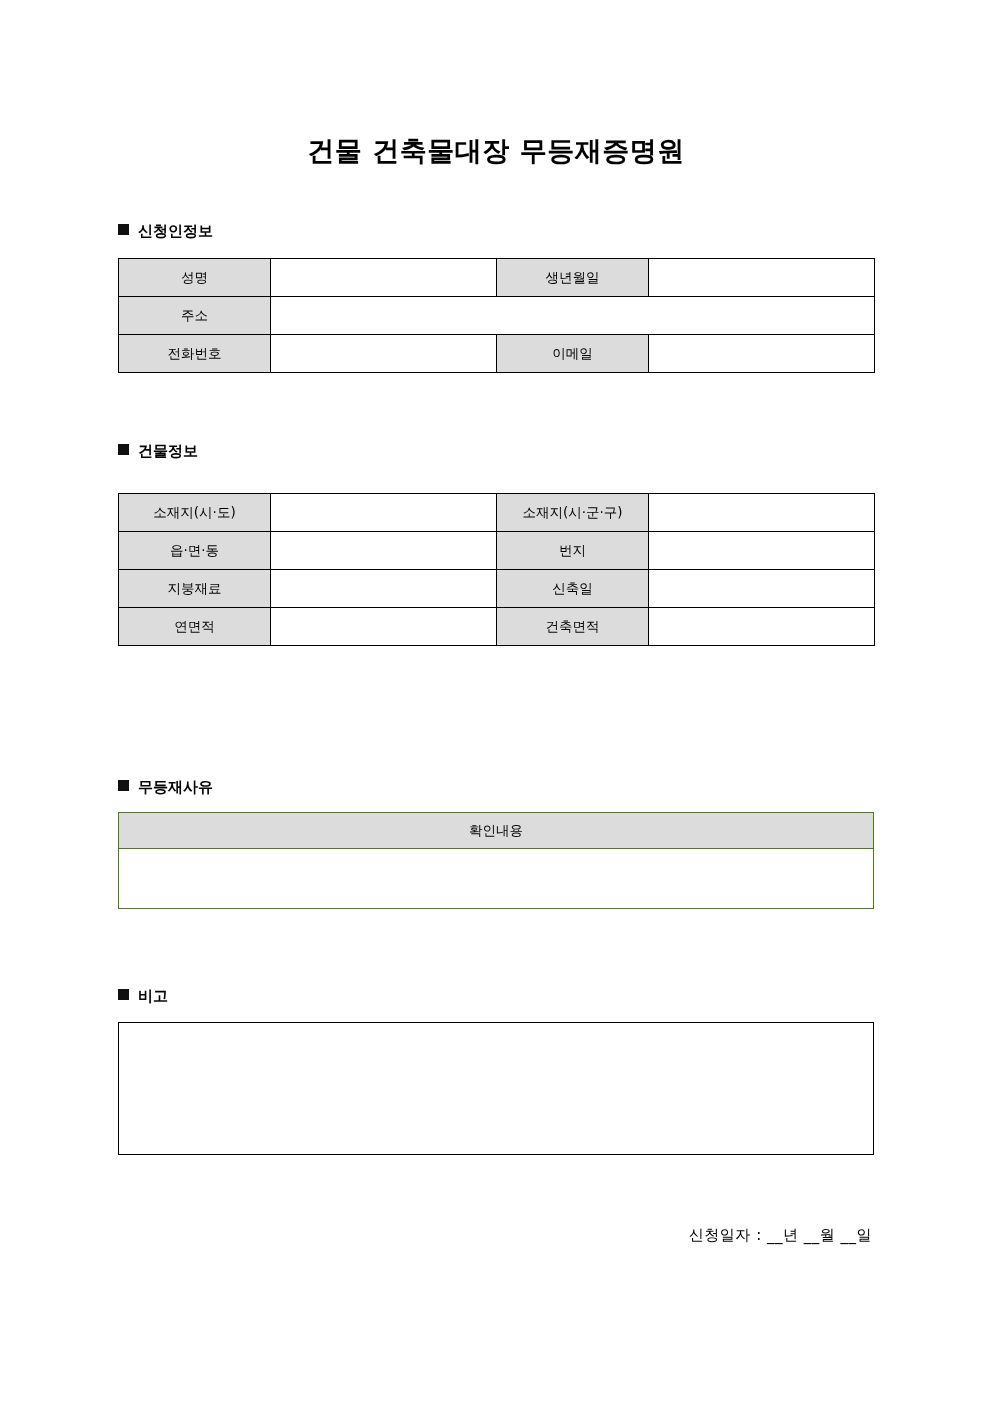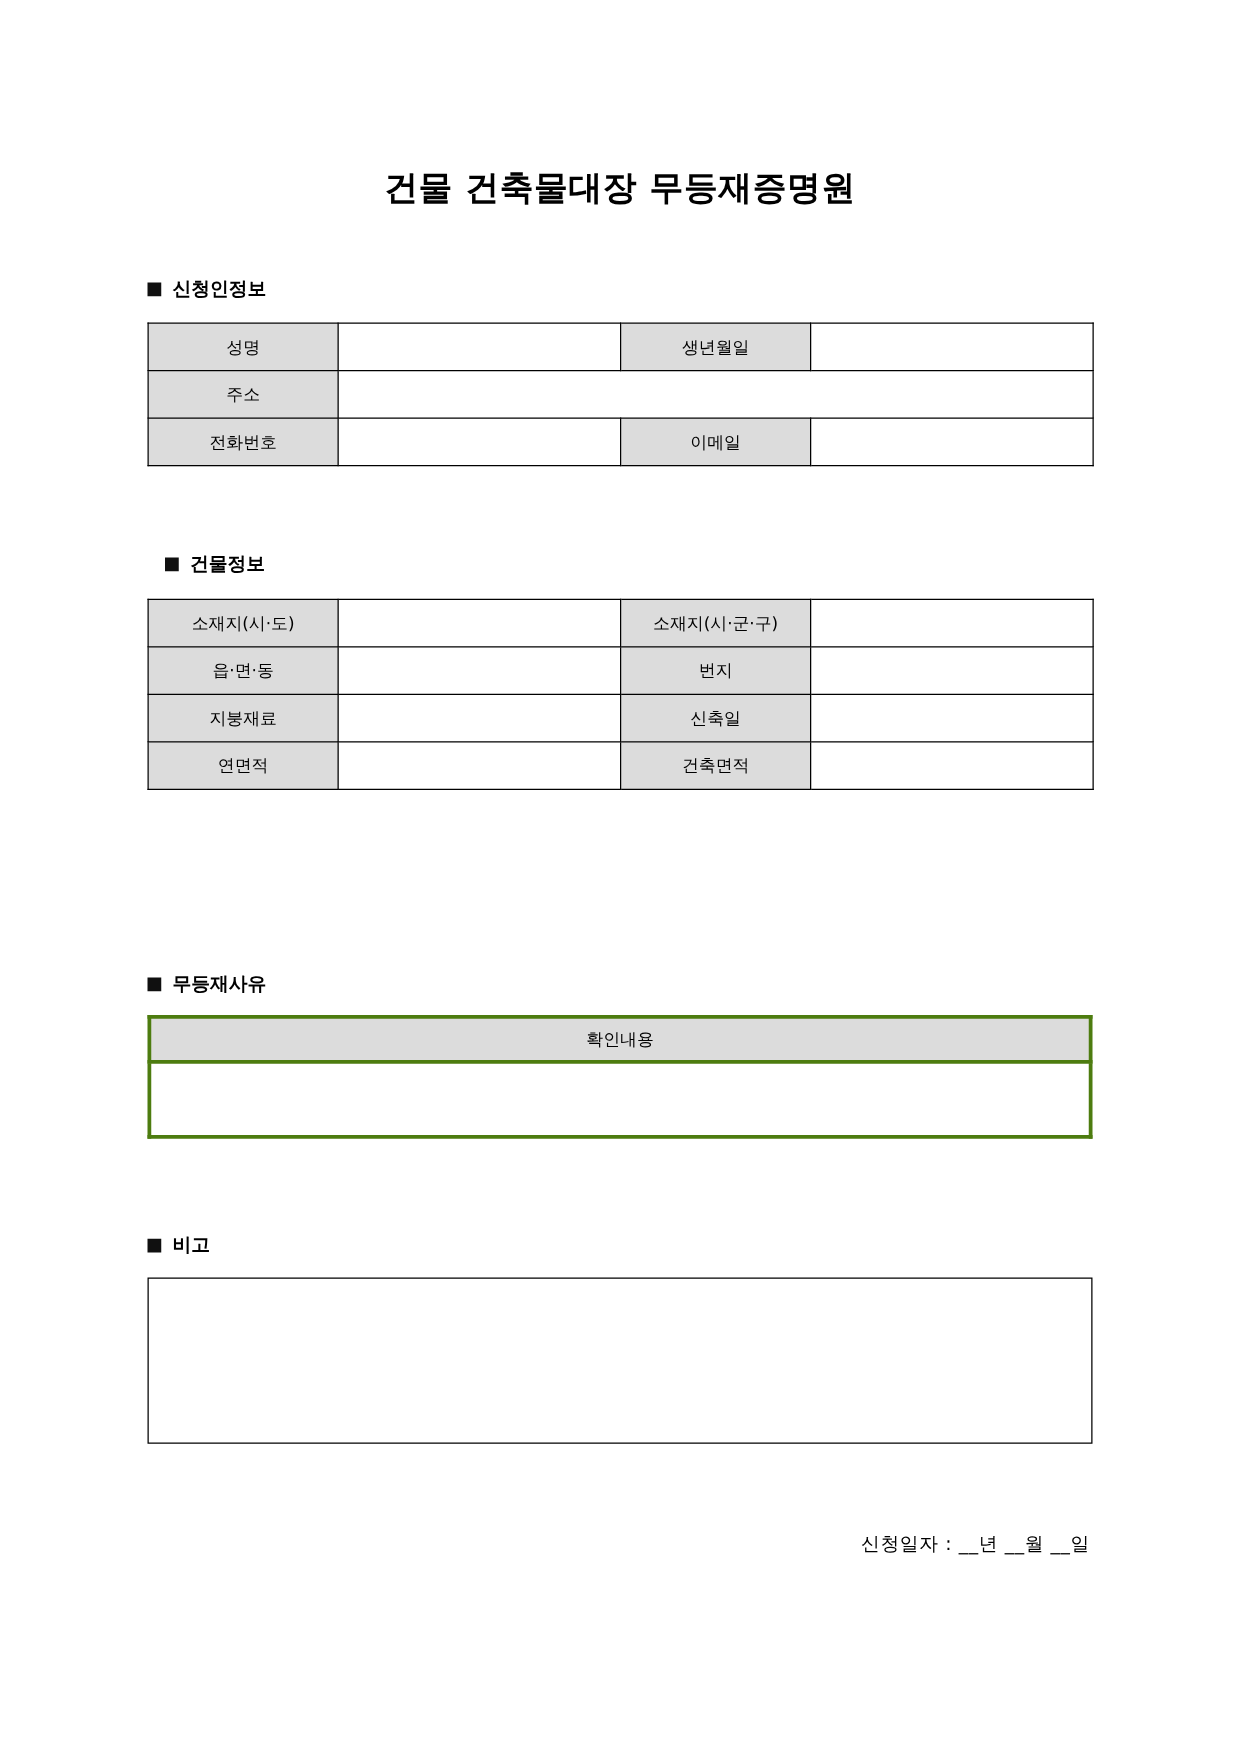--- a/index.html
+++ b/index.html
@@ -36,21 +36,20 @@
     font-weight: bold;
     letter-spacing: 0.5px;
     line-height: 1.2;
   }
 
   
   .section-head {
     position: absolute;
     left: 118px;
     display: flex;
-    align-items: center;
     gap: 9px;
     font-size: 15px;
     font-weight: bold;
     line-height: 1;
   }
   .bullet {
     display: inline-block;
     width: 11px;
     height: 11px;
     background: #101010;
@@ -91,21 +90,21 @@
   
   .reason-table {
     position: absolute;
     left: 118px;
     width: 756px;
     border-collapse: collapse;
     table-layout: fixed;
     font-size: 13.5px;
   }
   .reason-table td {
-    border: 3px solid #4d7c0f;
+    border: 1px solid #4d7c0f;
     box-sizing: border-box;
   }
   .reason-head {
     background: #dcdcdc;
     text-align: center;
     height: 36px;
     vertical-align: middle;
   }
   .reason-body {
     background: #ffffff;
@@ -135,22 +134,22 @@
     width: 754px;
     text-align: right;
     font-size: 15px;
     letter-spacing: 0.5px;
     white-space: nowrap;
   }
 
   
   #head-applicant { top: 224px; }
   #tbl-applicant  { top: 258px; }
-  #head-building  { top: 444px; margin-left: 14px; }
-  #tbl-building   { top: 479px; border-radius: 14px; }
+  #head-building  { top: 444px; }
+  #tbl-building   { top: 493px; border-radius: 14px; }
   #head-reason    { top: 780px; }
   #tbl-reason     { top: 812px; }
   #head-remarks   { top: 989px; }
   #box-remarks    { top: 1022px; }
   #date-footer    { top: 1226px; }
 </style>
 </head>
 <body>
 
 <div class="page">

